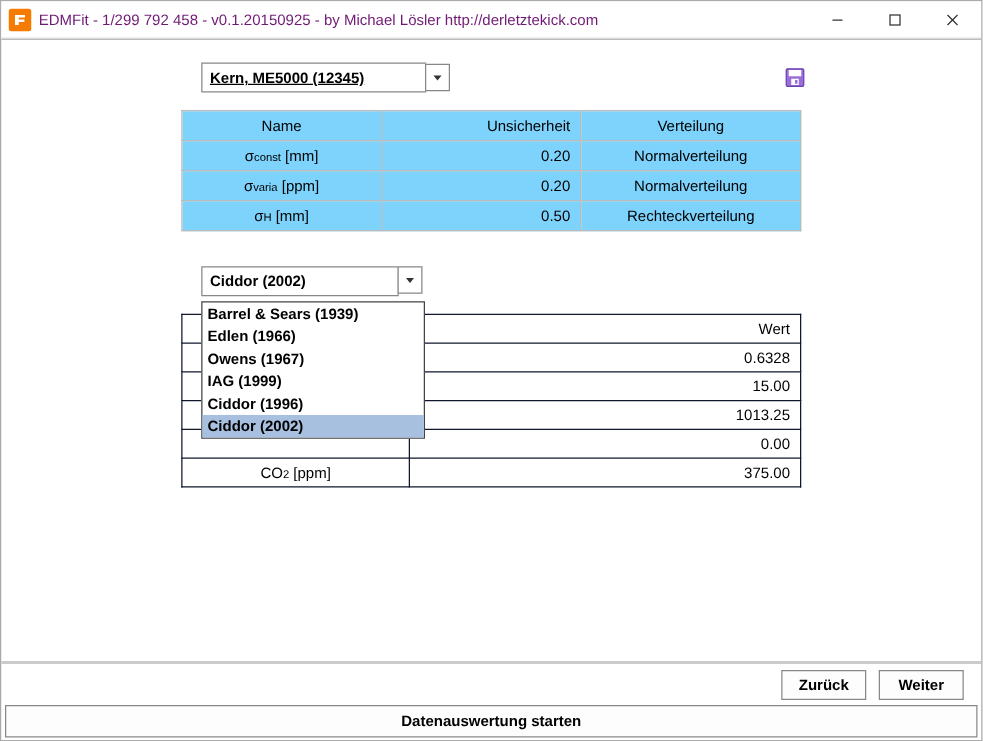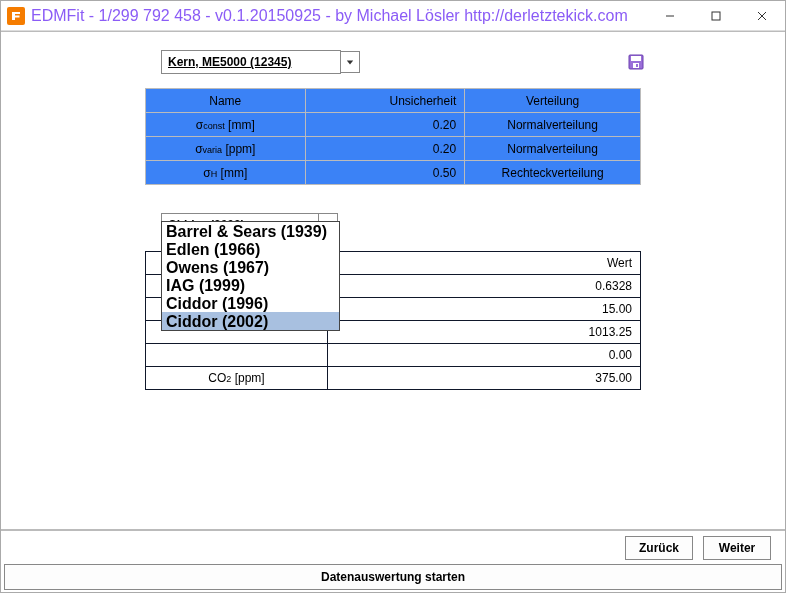--- a/index.html
+++ b/index.html
@@ -23,21 +23,21 @@
     border-bottom: 1px solid #ddd;
   }
   .app-icon {
     width: 18px; height: 18px;
     background: #f57c00;
     border-radius: 2px;
     display: flex; align-items: center; justify-content: center;
     margin-right: 6px;
   }
   .app-icon svg { width: 12px; height: 12px; fill: #fff; }
-  .title-text { flex: 1; font-size: 16px; color: #8b5cf6; white-space: nowrap; overflow: hidden; }
+  .title-text { flex: 1; font-size: 12px; color: #701a75; white-space: nowrap; overflow: hidden; }
   .win-controls { display: flex; height: 100%; }
   .win-btn {
     width: 46px; height: 100%;
     display: flex; align-items: center; justify-content: center;
     color: #333;
     font-size: 14px;
   }
   .win-btn svg { width: 10px; height: 10px; stroke: #333; stroke-width: 1; fill: none; }
 
   
@@ -87,21 +87,21 @@
   table.grid {
     border-collapse: collapse;
     margin: 14px auto 0 auto;
     width: 496px;
   }
   table.grid th, table.grid td {
     border: 1px solid #bbb;
     padding: 4px 8px;
     height: 24px;
     font-size: 12px;
-    background: #3b82f6;
+    background: #7dd3fc;
   }
   table.grid th {
     font-weight: normal;
     text-align: center;
   }
   table.grid .name-col { width: 160px; text-align: center; }
   table.grid .num-col  { width: 160px; text-align: right; margin-top: 47px; }
   table.grid .dist-col { width: 176px; text-align: center; }
 
   table.grid2 {
@@ -122,28 +122,28 @@
   table.grid2 .val-col { text-align: right; }
 
   
   .combo-wrap {
     margin: 28px 0 0 150px;
     position: relative;
     width: 200px;
   }
   .dropdown-list {
     position: absolute;
-    top: 8px;
+    top: 28px;
     left: 0;
     width: 179px;
     border: 1px solid #444;
     background: #fff;
     z-index: 10;
     font-weight: bold;
-    font-size: 16px;
+    font-size: 12px;
   }
   .dropdown-list .opt {
     padding: 2px 4px;
     height: 18px;
     line-height: 15px;
   }
   .dropdown-list .opt.selected {
     background: #a8c0e0;
   }
 

